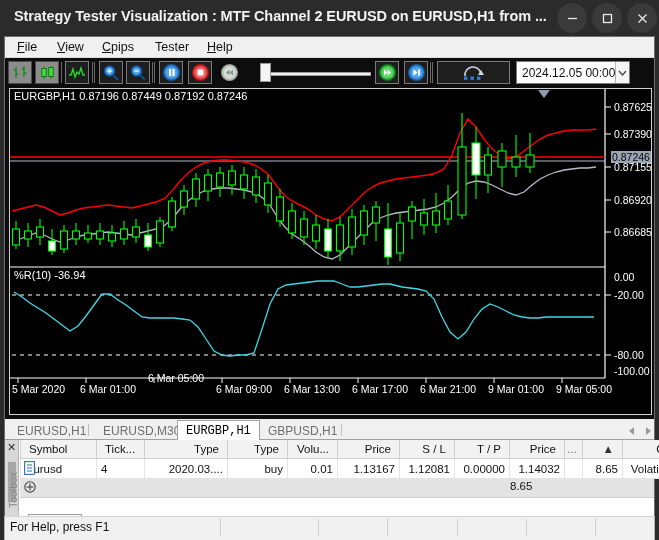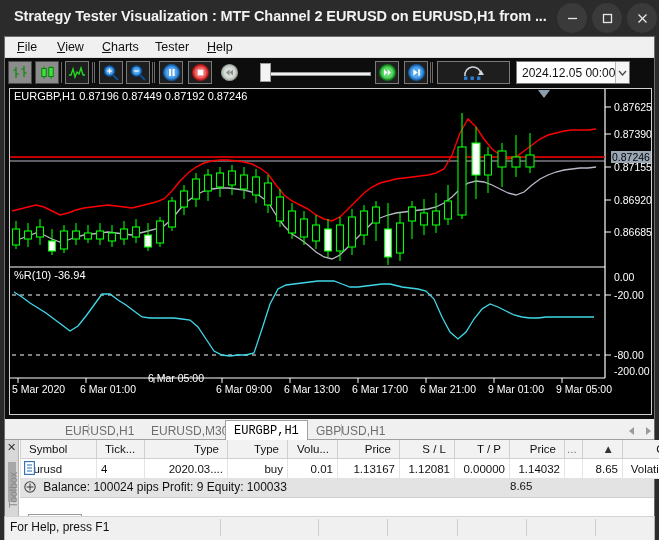--- a/index.html
+++ b/index.html
@@ -52,21 +52,21 @@
   .axis-lbl{position:absolute;font-size:10.5px;color:#fff;white-space:nowrap;}
   .pricebadge{position:absolute;font-size:10.5px;color:#000;background:#9aa6b4;
       padding:0 1px;white-space:nowrap;}
   .vscroll{position:absolute;left:0px;top:50px;width:4px;height:332px;background:#c8c8c8;}
   .vscroll .thumb{position:absolute;left:0;top:0;width:4px;height:70px;background:#8f8f8f;}
 
   
   .ctabs{position:absolute;left:0;top:382px;width:649px;height:21px;background:#f0f0f0;
       border-bottom:1px solid #a0a0a0;box-sizing:border-box;}
   .ctab{position:absolute;top:2px;height:19px;font-size:12px;color:#6e6e6e;
-      display:flex;align-items:center;padding:0 8px;box-sizing:border-box;white-space:nowrap;margin-left:48px;}
+      display:flex;align-items:center;padding:0 8px;box-sizing:border-box;white-space:nowrap;}
   .ctab.active{color:#000;background:#fff;border:1px solid #a0a0a0;border-bottom:1px solid #fff;
       font-weight:normal;top:1px;height:21px;font-family:Liberation Mono, monospace;}
   .ctab-div{position:absolute;top:5px;width:1px;height:12px;background:#c0c0c0;}
   .ctab-arrows{position:absolute;right:2px;top:3px;display:flex;gap:10px;}
 
   
   .toolbox{position:absolute;left:0;top:403px;width:649px;height:95px;background:#fff;}
   .tbx-side{position:absolute;left:0;top:0;width:14px;height:95px;background:#d8d8d8;
       border-right:1px solid #b4b4b4;box-sizing:border-box;}
   .tbx-side .xbtn{position:absolute;left:2px;top:1px;font-size:11px;color:#333;}
@@ -126,21 +126,21 @@
           </svg>
       </div>
     </div>
   </div>
 
   <div class="client">
 
     <div class="menubar">
       <div class="menuitem" style="left:10px"><u>F</u><span>ile</span></div>
       <div class="menuitem" style="left:50px"><u>V</u><span>iew</span></div>
-      <div class="menuitem" style="left:95px"><u>C</u><span>harts</span></div>
+      <div class="menuitem" style="left:95px"><u>C</u><span>pips</span></div>
       <div class="menuitem" style="left:148px"><span>Tester</span></div>
       <div class="menuitem" style="left:200px"><u>H</u><span>elp</span></div>
     </div>
 
     <div class="toolbar">
 
       <div class="tbtn press" style="left:3px">
         <svg width="17" height="15" viewBox="0 0 17 15">
           <line x1="4" y1="2" x2="4" y2="13" stroke="#1a8a1a" stroke-width="1.4"></line>
           <line x1="1.5" y1="5" x2="4" y2="5" stroke="#1a8a1a" stroke-width="1.4"></line>
@@ -411,21 +411,21 @@
         <div class="axis-lbl" style="left:604px;top:12px">0.87625</div>
         <div class="axis-lbl" style="left:604px;top:39px">0.87390</div>
         <div class="pricebadge" style="left:601px;top:62px">0.87246</div>
         <div class="axis-lbl" style="left:604px;top:72px">0.87155</div>
         <div class="axis-lbl" style="left:604px;top:105px">0.86920</div>
         <div class="axis-lbl" style="left:604px;top:137px">0.86685</div>
 
         <div class="axis-lbl" style="left:604px;top:182px">0.00</div>
         <div class="axis-lbl" style="left:604px;top:200px">-20.00</div>
         <div class="axis-lbl" style="left:604px;top:260px">-80.00</div>
-        <div class="axis-lbl" style="left:604px;top:276px">-200.00</div>
+        <div class="axis-lbl" style="left:604px;top:276px">-100.00</div>
 
         <div class="axis-lbl" style="left:2px;top:294px">5 Mar 2020</div>
         <div class="axis-lbl" style="left:70px;top:294px">6 Mar 01:00</div>
         <div class="axis-lbl" style="left:138px;top:283px">6 Mar 05:00</div>
         <div class="axis-lbl" style="left:206px;top:294px">6 Mar 09:00</div>
         <div class="axis-lbl" style="left:274px;top:294px">6 Mar 13:00</div>
         <div class="axis-lbl" style="left:342px;top:294px">6 Mar 17:00</div>
         <div class="axis-lbl" style="left:410px;top:294px">6 Mar 21:00</div>
         <div class="axis-lbl" style="left:478px;top:294px">9 Mar 01:00</div>
         <div class="axis-lbl" style="left:546px;top:294px">9 Mar 05:00</div>
@@ -521,21 +521,20 @@
 
       <div class="sumbar">
         <div class="left">
           <span style="display:inline-block;vertical-align:-2px;margin-right:4px">
             <svg width="12" height="12" viewBox="0 0 12 12">
               <circle cx="6" cy="6" r="5.2" fill="none" stroke="#444" stroke-width="1.1"></circle>
               <line x1="6" y1="2.6" x2="6" y2="9.4" stroke="#444" stroke-width="1.1"></line>
               <line x1="2.6" y1="6" x2="9.4" y2="6" stroke="#444" stroke-width="1.1"></line>
             </svg>
           </span>
-          <span>Balance: 100024 pips   Profit: 9   Equity: 100033</span>
         </div>
         <div class="right">8.65</div>
       </div>
 
       <div class="btabs">
         <div class="btab active" style="left:8px">Trade</div>
         <div class="btab" style="left:72px">History</div>
         <div class="btab-div" style="left:130px"></div>
         <div class="btab" style="left:136px">Operations</div>
         <div class="btab-div" style="left:213px"></div>

